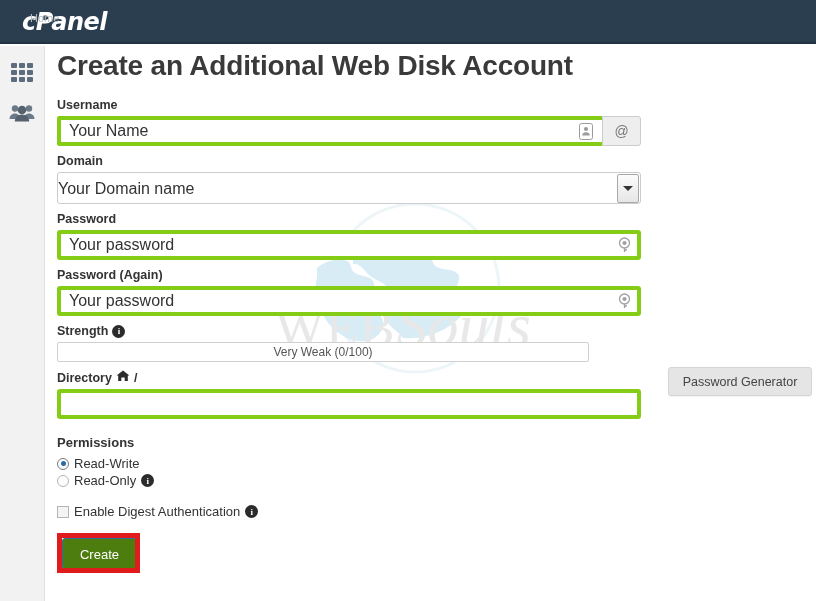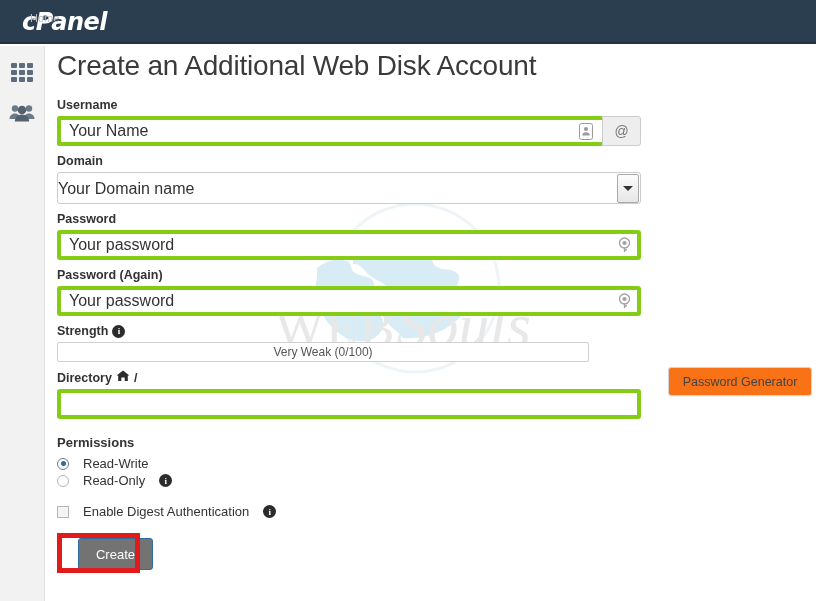--- a/index.html
+++ b/index.html
@@ -121,21 +121,21 @@
     left: 45px;
     top: 44px;
     width: 771px;
     height: 557px;
     z-index: 2;
   }
   .page-title {
     margin: 0;
     padding: 6px 0 0 12px;
     font-size: 28px;
-    font-weight: normal;
+    font-weight: bold;
     color: #3a3a3a;
     font-family: "Liberation Sans", sans-serif;
     letter-spacing: -0.2px;
   }
 
   .form {
     position: relative;
     padding: 8px 0 0 12px;
     width: 600px;
   }
@@ -275,21 +275,21 @@
   
   .sec-head {
     font-size: 13px;
     font-weight: bold;
     margin: 16px 0 6px 0;
     color: #333;
   }
   .opt-row {
     display: flex;
     align-items: center;
-    gap: 14px;
+    gap: 5px;
     margin: 2px 0;
     font-size: 13px;
     color: #333;
   }
   .radio {
     width: 12px; height: 12px;
     border-radius: 50%;
     border: 1px solid #b5b5b5;
     background: #fdfdfd;
     box-sizing: border-box;
@@ -314,25 +314,25 @@
 
   
   .btn-zone {
     position: relative;
     margin-top: 14px;
     width: 120px;
     height: 40px;
   }
   .btn-create {
     position: absolute;
-    left: 21px;
+    left: 5px;
     top: 5px;
     width: 73px;
     height: 30px;
-    background: #737373;
+    background: #4d7c0f;
     border: 1px solid #2e6da4;
     border-radius: 3px;
     color: #ffffff;
     font-size: 13px;
     font-family: "Liberation Sans", sans-serif;
     display: flex;
     align-items: center;
     justify-content: center;
     cursor: pointer;
   }
@@ -347,21 +347,21 @@
     pointer-events: none;
   }
 
   
   .pw-gen {
     position: absolute;
     left: 668px;
     top: 367px;
     width: 142px;
     height: 27px;
-    background: #f97316;
+    background: #e5e5e5;
     border: 1px solid #d5d5d5;
     border-radius: 3px;
     display: flex;
     align-items: center;
     justify-content: center;
     font-size: 12.5px;
     color: #444;
     z-index: 4;
     box-shadow: 0 1px 1px rgba(0,0,0,0.05);
   }

